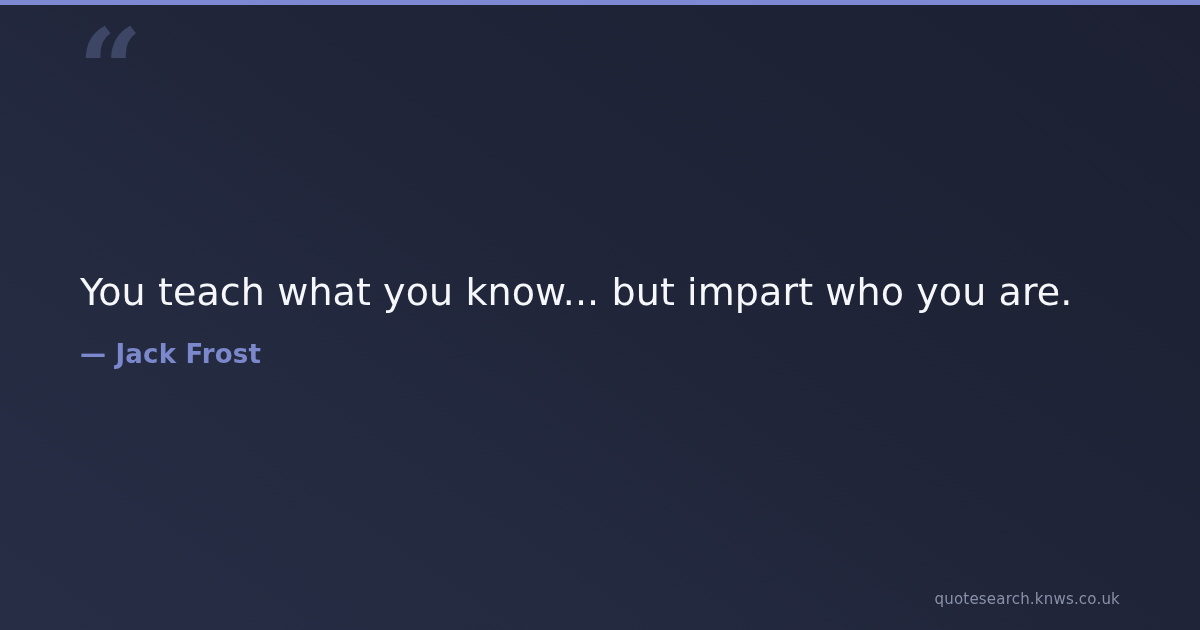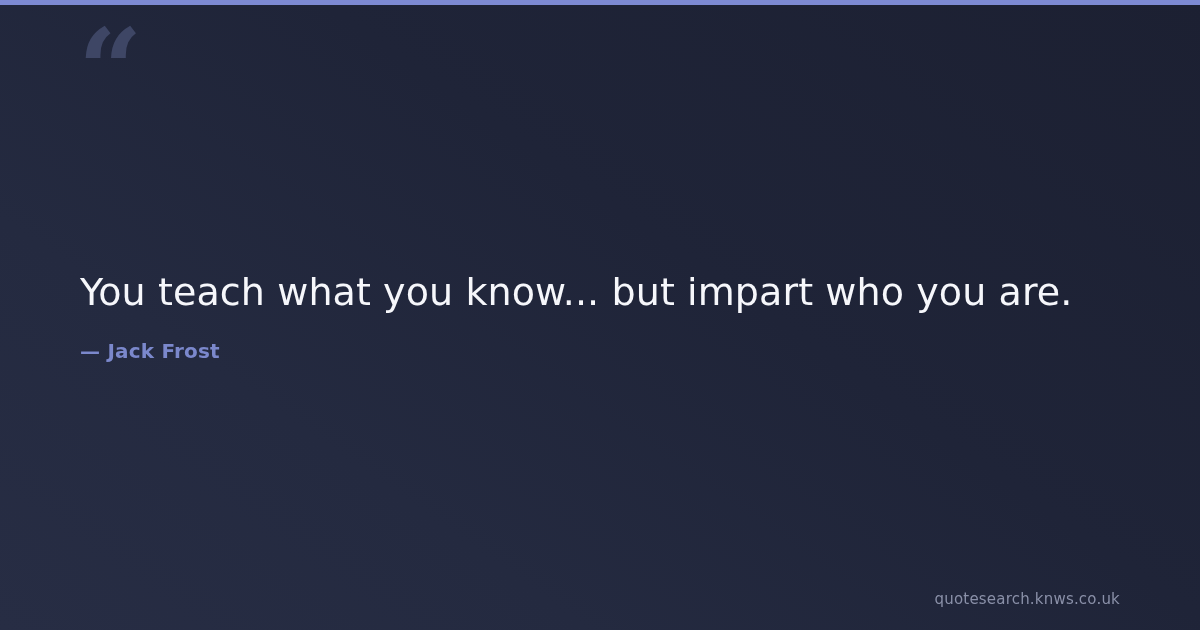--- a/index.html
+++ b/index.html
@@ -60,21 +60,21 @@
     font-weight: 400;
     line-height: 1.28;
     color: #f6f7fb;
     letter-spacing: 0.1px;
     white-space: nowrap;
   }
 
   .quote-attribution {
     margin-top: 22px;
     font-family: "DejaVu Sans", "Liberation Sans", sans-serif;
-    font-size: 20px;
+    font-size: 26px;
     font-weight: 700;
     line-height: 1.2;
     color: #7b88cc;
     letter-spacing: 0.2px;
   }
 
   .attribution-dash {
     display: inline;
     color: #7b88cc;
   }

